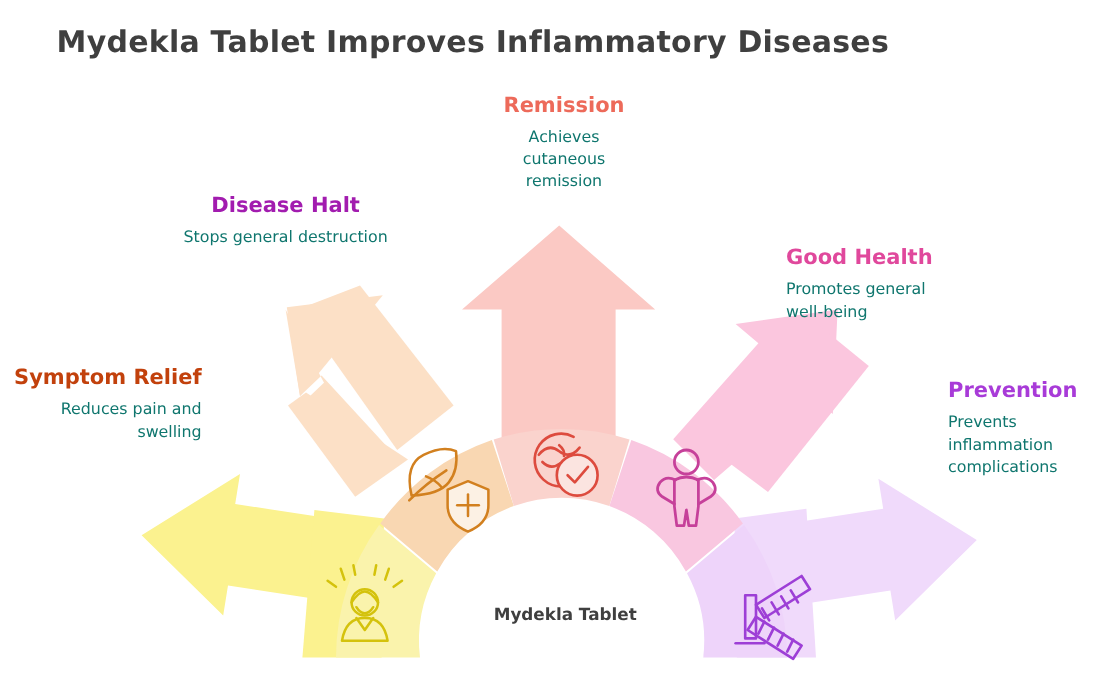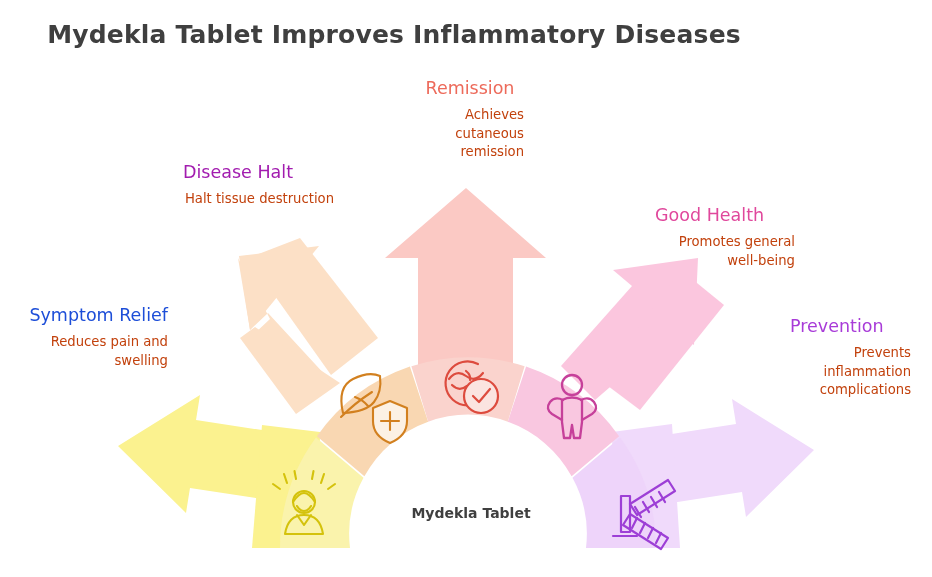--- a/index.html
+++ b/index.html
@@ -39,33 +39,32 @@
     top: 0;
     width: 932px;
     height: 577px;
   }
 
   
   .callout {
     position: absolute;
   }
   .callout .c-title {
-    font-weight: normal;
+    font-weight: bold;
     font-size: 17.5px;
     line-height: 1.22;
     margin: 0 0 7px 0;
     font-family: "DejaVu Sans", sans-serif;
   }
   .callout .c-desc {
     font-size: 13.2px;
     line-height: 1.38;
-    color: #c2410c;
+    color: #0f766e;
     margin: 0;
     font-family: "DejaVu Sans", sans-serif;
-    text-align: right;
   }
 
   
   #callout-symptom-relief {
     left: 8px; top: 305px; width: 160px; text-align: right;
   }
   
   #callout-disease-halt {
     left: 142px; top: 162px; width: 192px; text-align: center;
   }
@@ -186,39 +185,39 @@
       <path d="M -28,28 h 24"></path>
       <path d="M -11,-4 l 38,-24 l 7,11 l -38,24 Z"></path>
       <path d="M -6,-1 l 6,10 M 2,-6 l 6,10 M 10,-11 l 6,10 M 18,-16 l 6,10"></path>
       <path d="M -11,6 l 38,24 l -7,11 l -38,-24 Z"></path>
       <path d="M -4,10 l -5,10 M 4,15 l -5,10 M 12,20 l -5,10 M 20,25 l -5,10"></path>
     </g>
 
   </svg>
 
   <div class="callout" id="callout-symptom-relief">
-    <div class="c-title" style="color:#1d4ed8;">Symptom Relief</div>
+    <div class="c-title" style="color:#c2410c;">Symptom Relief</div>
     <div class="c-desc">Reduces pain and swelling</div>
   </div>
 
   <div class="callout" id="callout-disease-halt">
     <div class="c-title" style="color:#a21caf;">Disease Halt</div>
-    <div class="c-desc">Halt tissue destruction</div>
+    <div class="c-desc">Stops general destruction</div>
   </div>
 
   <div class="callout" id="callout-remission">
     <div class="c-title" style="color:#ed6a5a;">Remission</div>
     <div class="c-desc" style="padding:0 42px;">Achieves cutaneous remission</div>
   </div>
 
   <div class="callout" id="callout-good-health">
     <div class="c-title" style="color:#e0489c;">Good Health</div>
     <div class="c-desc" style="width:140px;">Promotes general well-being</div>
   </div>
 
   <div class="callout" id="callout-prevention">
     <div class="c-title" style="color:#a83bd8;">Prevention</div>
-    <div class="c-desc" style="width:104px;margin-left:17px;">Prevents inflammation complications</div>
+    <div class="c-desc" style="width:104px;">Prevents inflammation complications</div>
   </div>
 
   <div id="hub-label">Mydekla Tablet</div>
 
 </div>
 
 </body></html>

